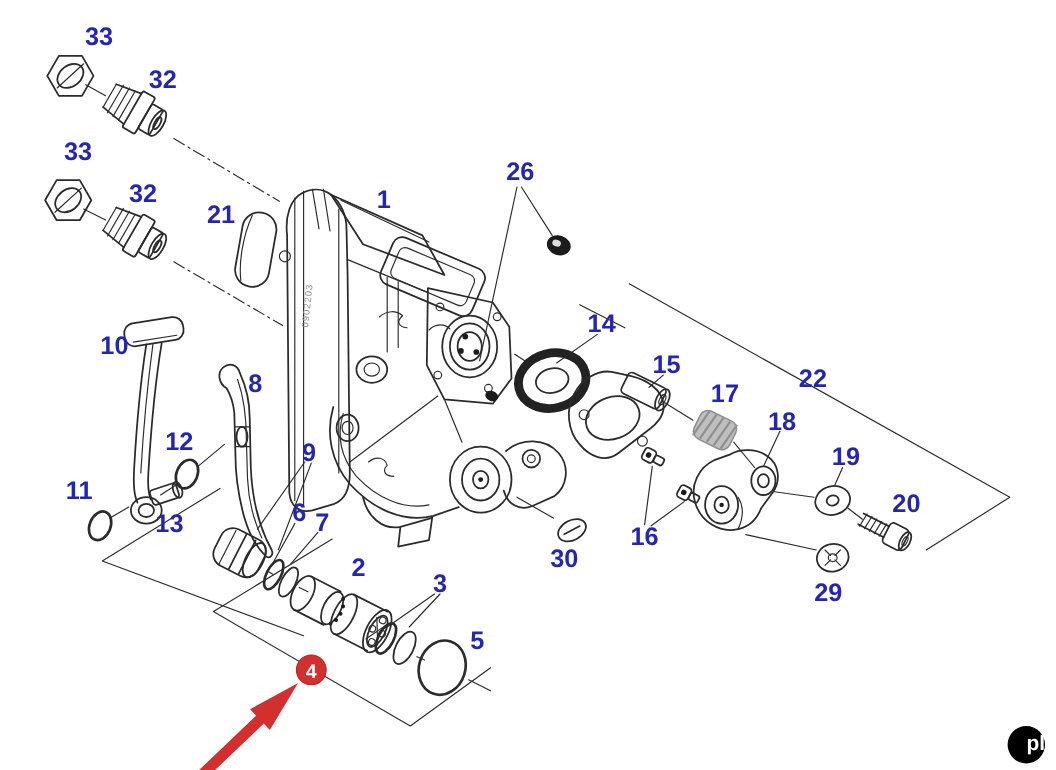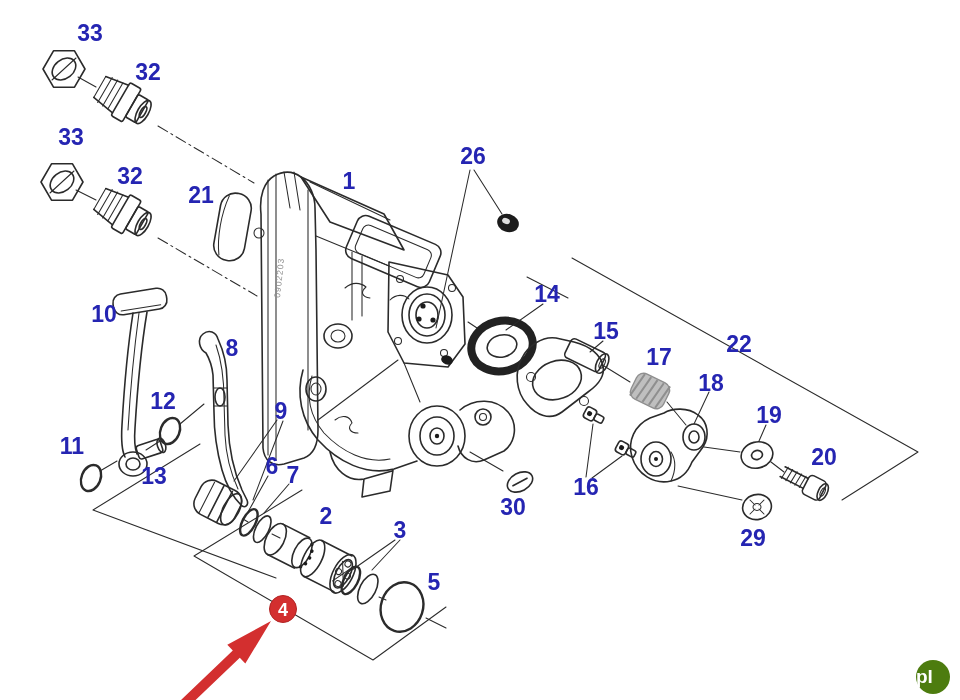--- a/index.html
+++ b/index.html
@@ -18,22 +18,22 @@
   .dark{fill:#1b1b1b;stroke:none;}
   .dashdot{stroke-dasharray:11 4 2 4;}
   .part-label{font:bold 23px "Liberation Sans",sans-serif;fill:var(--label-color);
               text-anchor:middle;dominant-baseline:central;}
   .badge-text{font:bold 18px "Liberation Sans",sans-serif;fill:#fff;
               text-anchor:middle;dominant-baseline:central;}
   .casting{font:8.5px "Liberation Sans",sans-serif;fill:#8d8d8d;letter-spacing:1px;}
   .watermark{position:absolute;right:10px;bottom:6px;display:flex;align-items:flex-start;
              font:bold 34px "Liberation Sans",sans-serif;color:var(--wm);letter-spacing:-1px;}
   .wm-badge{display:inline-block;width:34px;height:34px;margin-left:-4px;margin-top:-12px;
-            background:#4d7c0f;color:#fff;border-radius:50%;font:bold 19px "Liberation Sans",sans-serif;
-            line-height:34px;text-align:left;letter-spacing:0;}
+            background:#000000;color:#fff;border-radius:50%;font:bold 19px "Liberation Sans",sans-serif;
+            line-height:34px;text-align:right;letter-spacing:0;}
 </style>
 </head>
 <body>
 
 <div class="stage">
 <svg width="960" height="700" viewBox="0 0 960 700">
 
   <g>
     <path class="tn dashdot" d="M158,126 L254,183"></path>
     <path class="tn dashdot" d="M158,238 L257,296"></path>

